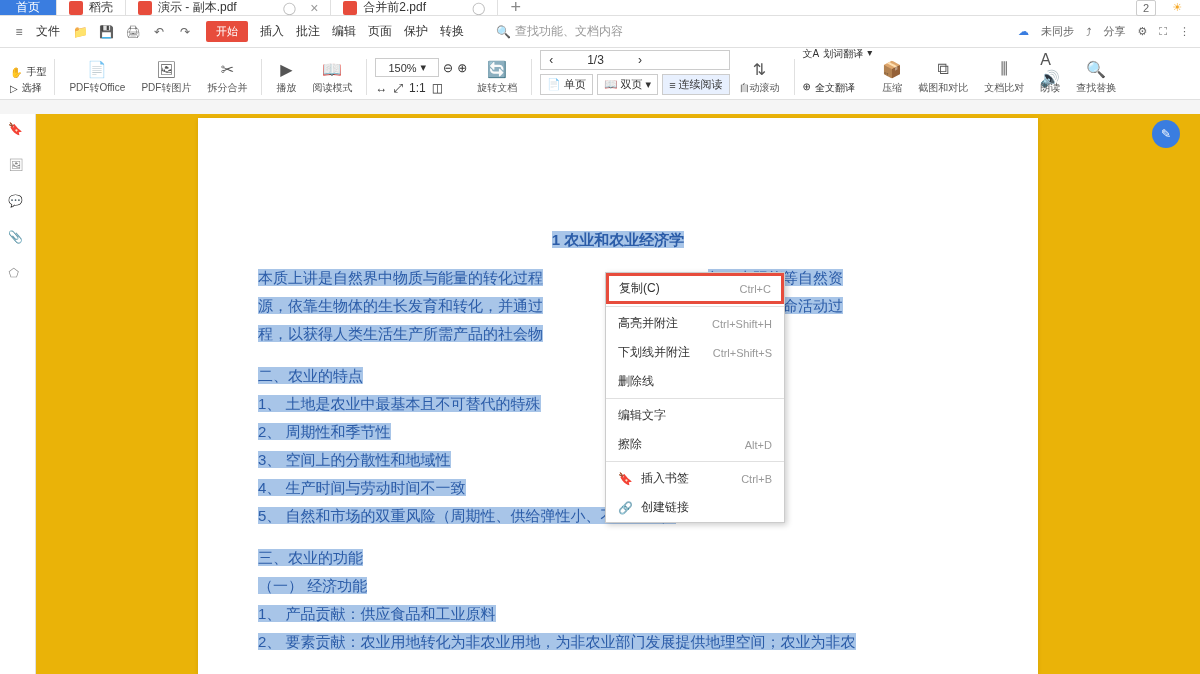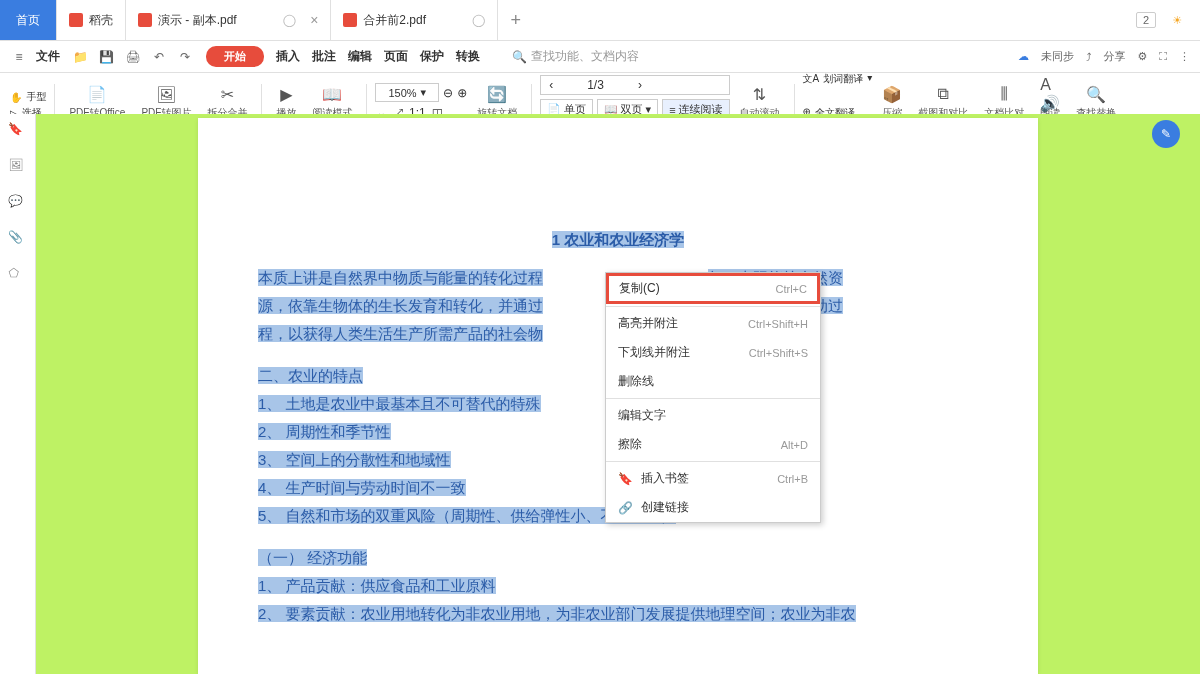--- a/index.html
+++ b/index.html
@@ -1,59 +1,59 @@
 <!DOCTYPE html>
 <html><head>
 <meta charset="utf-8">
 <style>
 * { margin: 0; padding: 0; box-sizing: border-box; font-family: "Microsoft YaHei", sans-serif; }
 body { background: #f5f5f5; font-size: 12px; color: #333; overflow: hidden; }
 
-.top-tabs { display: flex; align-items: center; background: #fff; height: 41px; border-bottom: 1px solid #e0e0e0; }
+.top-tabs { display: flex; align-items: center; background: #fff; height: 16px; border-bottom: 1px solid #e0e0e0; }
 .tab { display: flex; align-items: center; padding: 4px 12px; height: 100%; border-right: 1px solid #e0e0e0; cursor: pointer; gap: 6px; position: relative; }
 .tab.home { background: #3a7de0; color: #fff; padding: 0 16px; }
 .tab.active { background: #fff; }
 .tab-icon { width: 14px; height: 14px; border-radius: 2px; }
 .tab-icon.red { background: #e74c3c; }
 .tab-close { margin-left: 8px; color: #999; font-size: 14px; }
 .tab-add { padding: 0 12px; color: #888; font-size: 18px; cursor: pointer; }
 .top-right { margin-left: auto; display: flex; gap: 10px; padding-right: 12px; align-items: center; }
 .top-right span { border: 1px solid #ccc; padding: 1px 6px; border-radius: 2px; font-size: 11px; color: #666; }
 
 .menu-bar { display: flex; align-items: center; height: 32px; background: #fff; padding: 0 10px; gap: 12px; border-bottom: 1px solid #e0e0e0; }
 .menu-icon-group { display: flex; gap: 8px; align-items: center; }
 .menu-icon { width: 18px; height: 18px; display: flex; align-items: center; justify-content: center; cursor: pointer; color: #666; }
-.menu-text { cursor: pointer; font-weight: bold; }
-.menu-text.start { background: #e74c3c; color: #fff; padding: 3px 18px; border-radius: 10px; font-size: 11px; }
+.menu-text { cursor: pointer; }
+.menu-text.start { background: #e74c3c; color: #fff; padding: 3px 10px; border-radius: 2px; font-size: 11px; }
 .search-box { display: flex; align-items: center; gap: 4px; color: #999; margin-left: 20px; }
 .menu-right { margin-left: auto; display: flex; gap: 12px; align-items: center; font-size: 11px; color: #666; }
 .sync-icon { color: #3a7de0; }
 
 .toolbar { display: flex; align-items: flex-end; height: 52px; background: #fff; padding: 4px 10px; gap: 4px; border-bottom: 1px solid #e0e0e0; }
 .tool-group { display: flex; flex-direction: column; align-items: center; padding: 0 6px; cursor: pointer; }
 .tool-icon { width: 20px; height: 20px; display: flex; align-items: center; justify-content: center; color: #555; font-size: 16px; }
 .tool-label { font-size: 10px; color: #555; margin-top: 2px; white-space: nowrap; }
 .tool-sep { width: 1px; height: 36px; background: #e0e0e0; margin: 0 4px; }
 .zoom-box { border: 1px solid #ccc; padding: 2px 12px; font-size: 11px; display: flex; align-items: center; gap: 4px; }
 .page-nav { display: flex; align-items: center; gap: 4px; border: 1px solid #ccc; padding: 2px 8px; }
 .btn-like { border: 1px solid #ccc; padding: 2px 6px; display: flex; align-items: center; gap: 3px; font-size: 11px; }
 .btn-like.active { background: #e8f0fe; }
 
 .left-sidebar { position: absolute; left: 0; top: 114px; width: 36px; bottom: 0; background: #fff; border-right: 1px solid #e0e0e0; display: flex; flex-direction: column; align-items: center; padding-top: 8px; gap: 18px; }
 .side-icon { width: 18px; height: 18px; color: #888; cursor: pointer; }
 
-.content { position: absolute; left: 36px; right: 0; top: 114px; bottom: 0; display: flex; justify-content: center; background: #bef264; overflow: hidden; }
+.content { position: absolute; left: 36px; right: 0; top: 114px; bottom: 0; display: flex; justify-content: center; background: #eab308; overflow: hidden; }
 .page { width: 840px; background: #fff; margin-top: 4px; padding: 110px 60px 30px; box-shadow: 0 1px 4px rgba(0,0,0,0.1); font-size: 15px; line-height: 1.6; color: #2b5ca8; }
 .page .title { text-align: center; font-weight: bold; margin-bottom: 14px; }
 .page .title span { background: #a8c5e8; }
 .page p { margin-bottom: 4px; }
 .hl { background: #a8c5e8; }
 .section { margin-top: 18px; }
 
-.context-menu { position: absolute; left: 605px; top: 272px; width: 216px; background: #fff; border: 1px solid #ccc; box-shadow: 2px 2px 6px rgba(0,0,0,0.2); font-size: 12px; color: #333; z-index: 10; }
+.context-menu { position: absolute; left: 605px; top: 272px; width: 180px; background: #fff; border: 1px solid #ccc; box-shadow: 2px 2px 6px rgba(0,0,0,0.2); font-size: 12px; color: #333; z-index: 10; }
 .ctx-item { display: flex; justify-content: space-between; align-items: center; padding: 6px 12px; cursor: pointer; }
 .ctx-item.highlighted { border: 3px solid #e74c3c; padding: 4px 10px; }
 .ctx-sep { height: 1px; background: #e0e0e0; margin: 2px 0; }
 .ctx-shortcut { color: #999; font-size: 11px; }
 .ctx-icon-label { display: flex; align-items: center; gap: 8px; }
 
 .float-btn { position: absolute; right: 20px; top: 120px; width: 28px; height: 28px; border-radius: 50%; background: #3a7de0; color: #fff; display: flex; align-items: center; justify-content: center; font-size: 12px; }
 </style>
 </head>
 <body>
@@ -230,20 +230,21 @@
     <p><span class="hl">程，以获得人类生活生产所需产品的社会物</span></p>
     <div class="section">
       <p><span class="hl">二、农业的特点</span></p>
       <p><span class="hl">1、 土地是农业中最基本且不可替代的特殊</span></p>
       <p><span class="hl">2、 周期性和季节性</span></p>
       <p><span class="hl">3、 空间上的分散性和地域性</span></p>
       <p><span class="hl">4、 生产时间与劳动时间不一致</span></p>
       <p><span class="hl">5、 自然和市场的双重风险（周期性、供给弹性小、不耐储藏）</span></p>
     </div>
     <div class="section">
+      <p><span class="hl">三、农业的功能</span></p>
       <p><span class="hl">（一） 经济功能</span></p>
       <p><span class="hl">1、 产品贡献：供应食品和工业原料</span></p>
       <p><span class="hl">2、 要素贡献：农业用地转化为非农业用地，为非农业部门发展提供地理空间；农业为非农</span></p>
 
     </div>
   </div>
 </div>
 
 <div class="context-menu">
   <div class="ctx-item highlighted">

